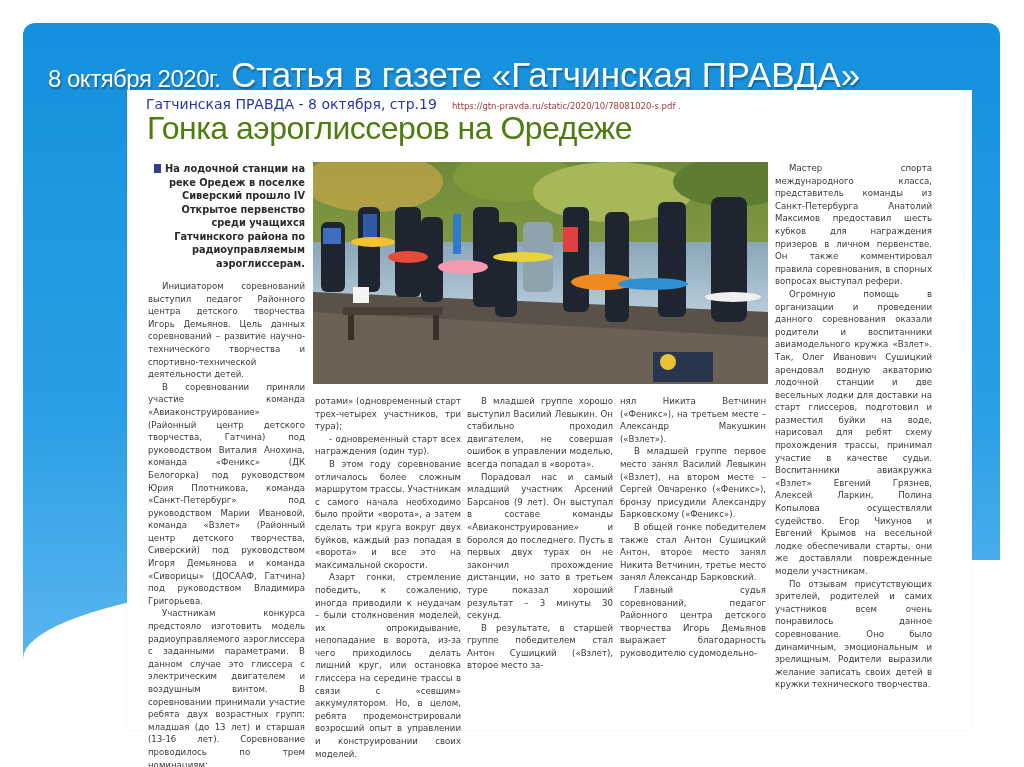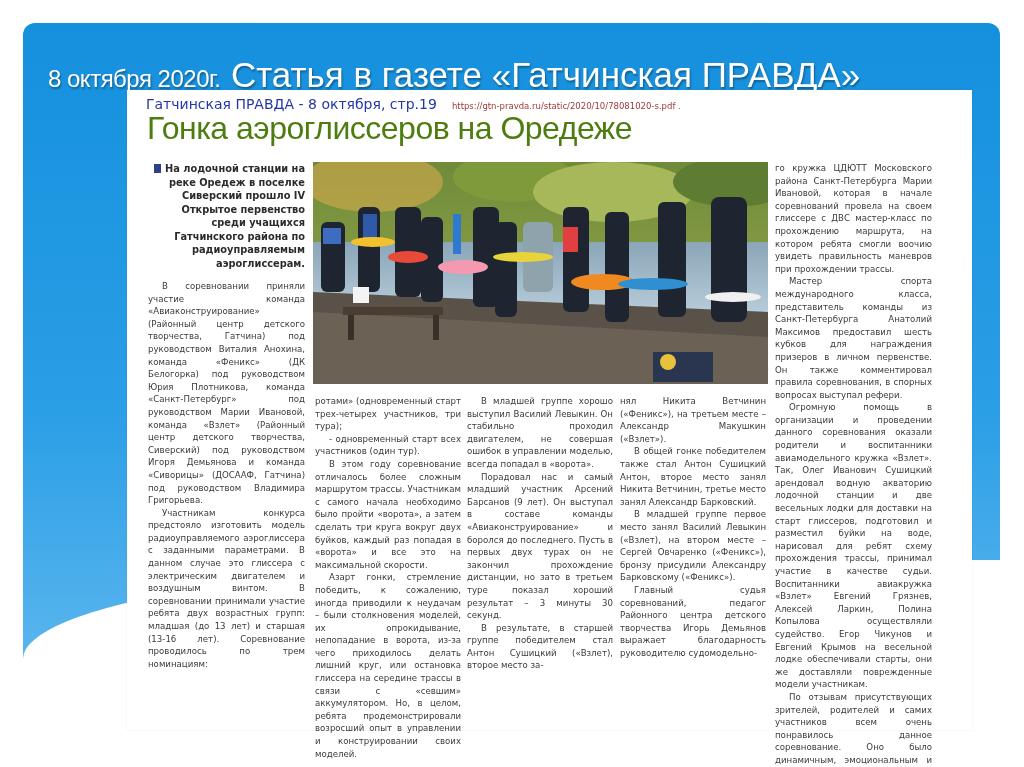--- a/index.html
+++ b/index.html
@@ -89,46 +89,46 @@
         <rect x="250" y="65" width="15" height="25" fill="#e24040"></rect>
       </g>
       <rect x="40" y="125" width="16" height="16" fill="#f4f4f4"></rect>
       <rect x="340" y="190" width="60" height="30" fill="#2a3550"></rect>
       <circle cx="355" cy="200" r="8" fill="#e8c23a"></circle>
     </svg>
   </div>
 
   <div class="col" style="left:21px;top:72px;width:157px;">
     <div class="lead"><span class="lead-icon"></span><span>На лодочной станции на реке Оредеж в поселке Сиверский прошло IV Открытое первенство среди учащихся Гатчинского района по радиоуправляемым аэроглиссерам.</span></div>
+    <p>Инициатором соревнований выступил педагог Районного центра детского творчества Игорь Демьянов. Цель данных соревнований – развитие научно-технического творчества и спортивно-технической деятельности детей.</p>
     <p>В соревновании приняли участие команда «Авиаконструирование» (Районный центр детского творчества, Гатчина) под руководством Виталия Анохина, команда «Феникс» (ДК Белогорка) под руководством Юрия Плотникова, команда «Санкт-Петербург» под руководством Марии Ивановой, команда «Взлет» (Районный центр детского творчества, Сиверский) под руководством Игоря Демьянова и команда «Сиворицы» (ДОСААФ, Гатчина) под руководством Владимира Григорьева.</p>
     <p>Участникам конкурса предстояло изготовить модель радиоуправляемого аэроглиссера с заданными параметрами. В данном случае это глиссера с электрическим двигателем и воздушным винтом. В соревновании принимали участие ребята двух возрастных групп: младшая (до 13 лет) и старшая (13-16 лет). Соревнование проводилось по трем номинациям:</p>
 
   </div>
 
   <div class="col" style="left:188px;top:305px;width:146px;">
     <p class="noind">ротами» (одновременный старт трех-четырех участников, три тура);</p>
-    <p>- одновременный старт всех участников (один тур).</p>
+    <p>- одновременный старт всех награждения (один тур).</p>
     <p>В этом году соревнование отличалось более сложным маршрутом трассы. Участникам с самого начала необходимо было пройти «ворота», а затем сделать три круга вокруг двух буйков, каждый раз попадая в «ворота» и все это на максимальной скорости.</p>
     <p>Азарт гонки, стремление победить, к сожалению, иногда приводили к неудачам – были столкновения моделей, их опрокидывание, непопадание в ворота, из-за чего приходилось делать лишний круг, или остановка глиссера на середине трассы в связи с «севшим» аккумулятором. Но, в целом, ребята продемонстрировали возросший опыт в управлении и конструировании своих моделей.</p>
 
   </div>
 
   <div class="col" style="left:340px;top:305px;width:146px;">
     <p>В младшей группе хорошо выступил Василий Левыкин. Он стабильно проходил двигателем, не совершая ошибок в управлении моделью, всегда попадал в «ворота».</p>
     <p>Порадовал нас и самый младший участник Арсений Барсанов (9 лет). Он выступал в составе команды «Авиаконструирование» и боролся до последнего. Пусть в первых двух турах он не закончил прохождение дистанции, но зато в третьем туре показал хороший результат – 3 минуты 30 секунд.</p>
     <p>В результате, в старшей группе победителем стал Антон Сушицкий («Взлет), второе место за-</p>
   </div>
 
   <div class="col" style="left:493px;top:305px;width:146px;">
     <p class="noind">нял Никита Ветчинин («Феникс»), на третьем месте – Александр Макушкин («Взлет»).</p>
+    <p>В младшей группе первое место занял Василий Левыкин («Взлет), на втором месте – Сергей Овчаренко («Феникс»), бронзу присудили Александру Барковскому («Феникс»).</p>
     <p>В общей гонке победителем также стал Антон Сушицкий Антон, второе место занял Никита Ветчинин, третье место занял Александр Барковский.</p>
-    <p>В младшей группе первое место занял Василий Левыкин («Взлет), на втором месте – Сергей Овчаренко («Феникс»), бронзу присудили Александру Барковскому («Феникс»).</p>
     <p>Главный судья соревнований, педагог Районного центра детского творчества Игорь Демьянов выражает благодарность руководителю судомодельно-</p>
   </div>
 
   <div class="col" style="left:648px;top:72px;width:157px;">
-    <p class="noind">го кружка ЦДЮТТ Московского района Санкт-Петербурга Марии Ивановой, которая в начале соревнований провела на своем глиссере с ДВС мастер-класс по прохождению маршрута, на котором ребята смогли воочию увидеть правильность маневров при прохождении трассы.</p>
     <p>Мастер спорта международного класса, представитель команды из Санкт-Петербурга Анатолий Максимов предоставил шесть кубков для награждения призеров в личном первенстве. Он также комментировал правила соревнования, в спорных вопросах выступал рефери.</p>
     <p>Огромную помощь в организации и проведении данного соревнования оказали родители и воспитанники авиамодельного кружка «Взлет». Так, Олег Иванович Сушицкий арендовал водную акваторию лодочной станции и две весельных лодки для доставки на старт глиссеров, подготовил и разместил буйки на воде, нарисовал для ребят схему прохождения трассы, принимал участие в качестве судьи. Воспитанники авиакружка «Взлет» Евгений Грязнев, Алексей Ларкин, Полина Копылова осуществляли судейство. Егор Чикунов и Евгений Крымов на весельной лодке обеспечивали старты, они же доставляли поврежденные модели участникам.</p>
     <p>По отзывам присутствующих зрителей, родителей и самих участников всем очень понравилось данное соревнование. Оно было динамичным, эмоциональным и зрелищным. Родители выразили желание записать своих детей в кружки технического творчества.</p>
 
   </div>
 </div>
 
 </body></html>

